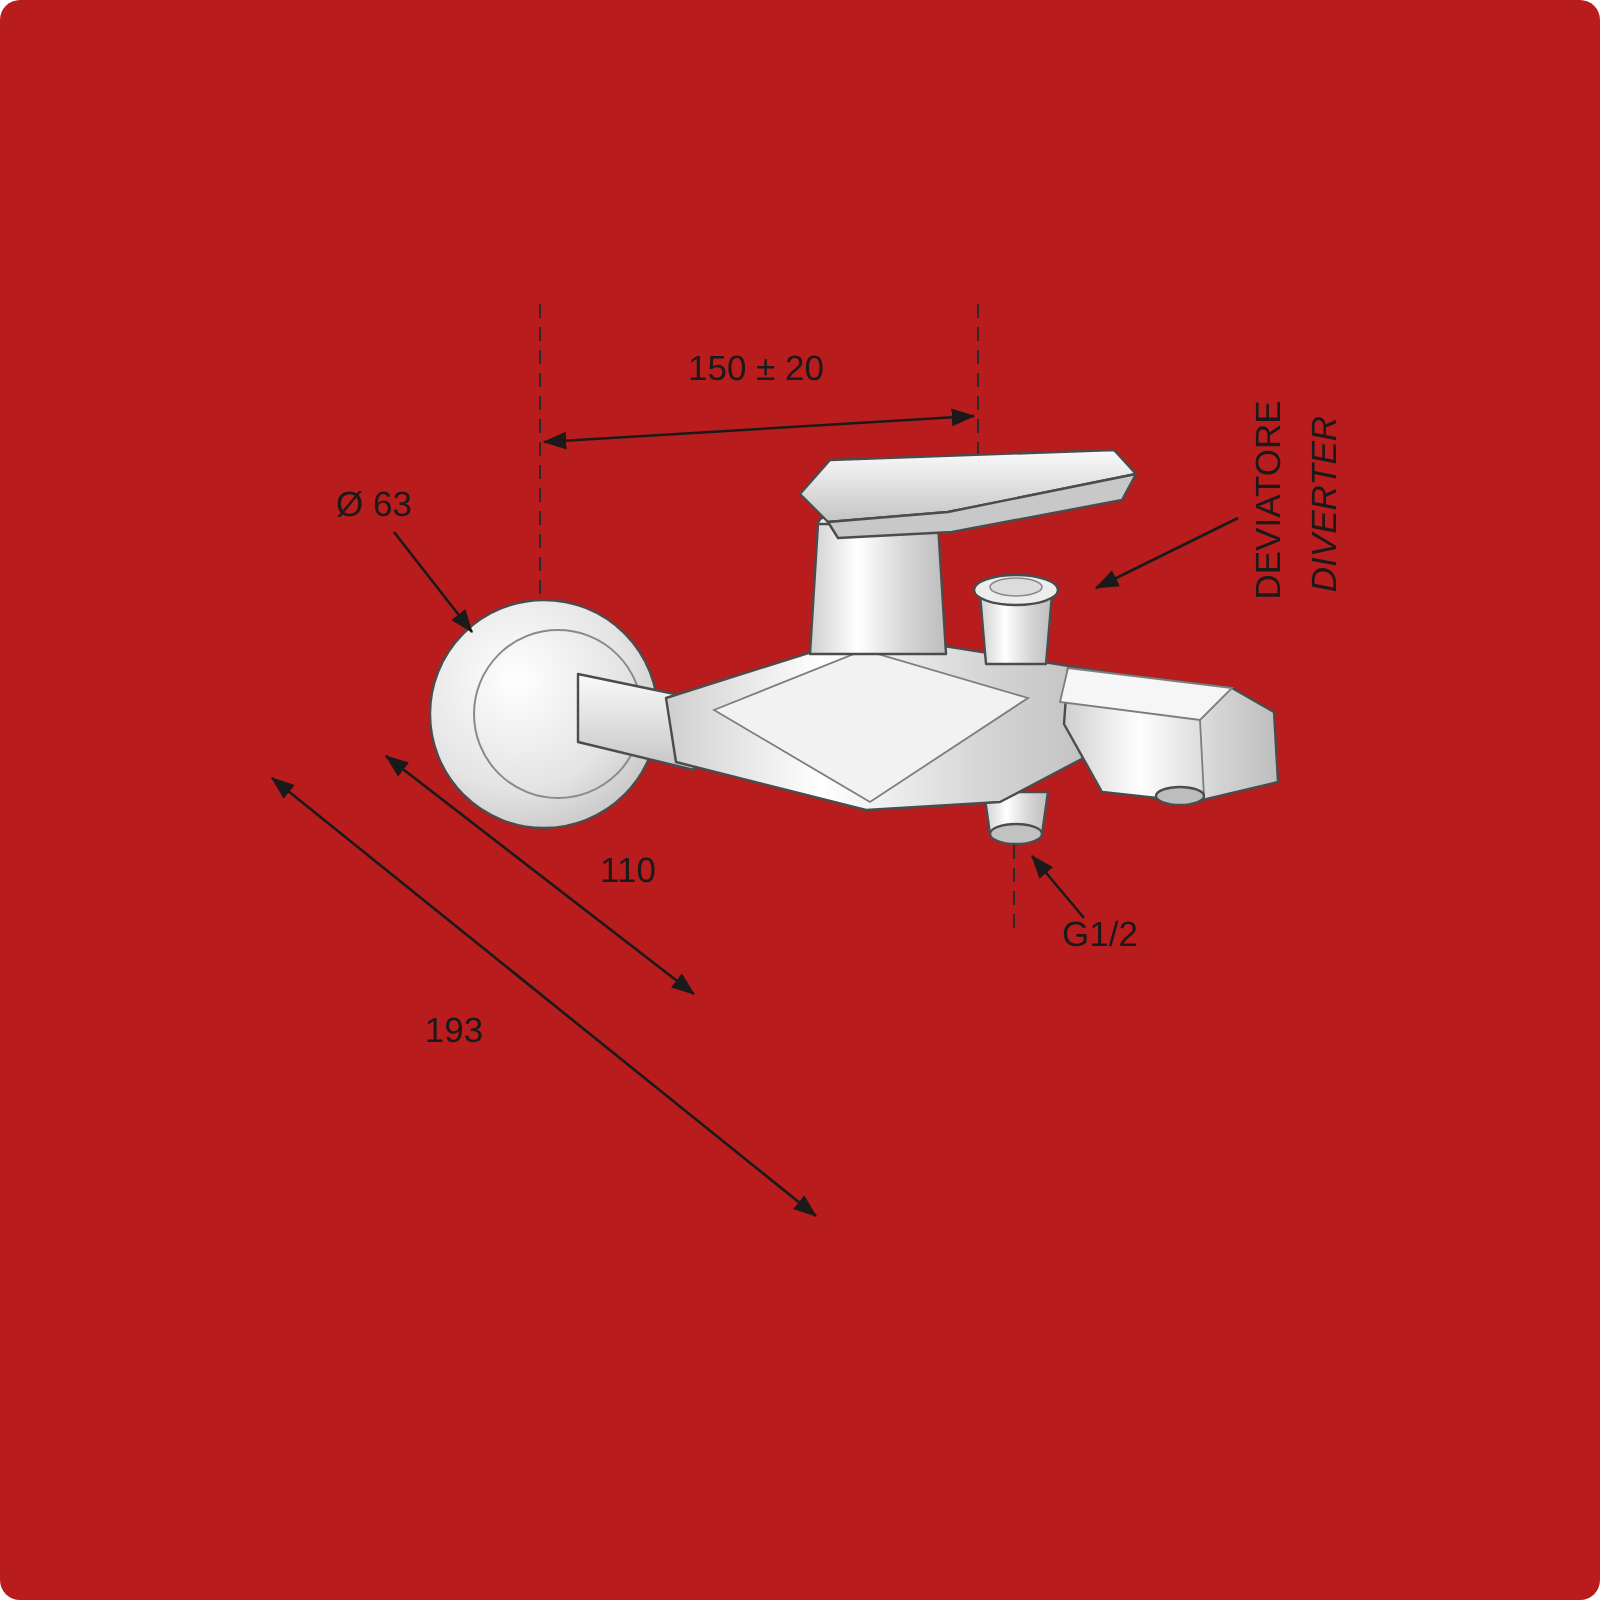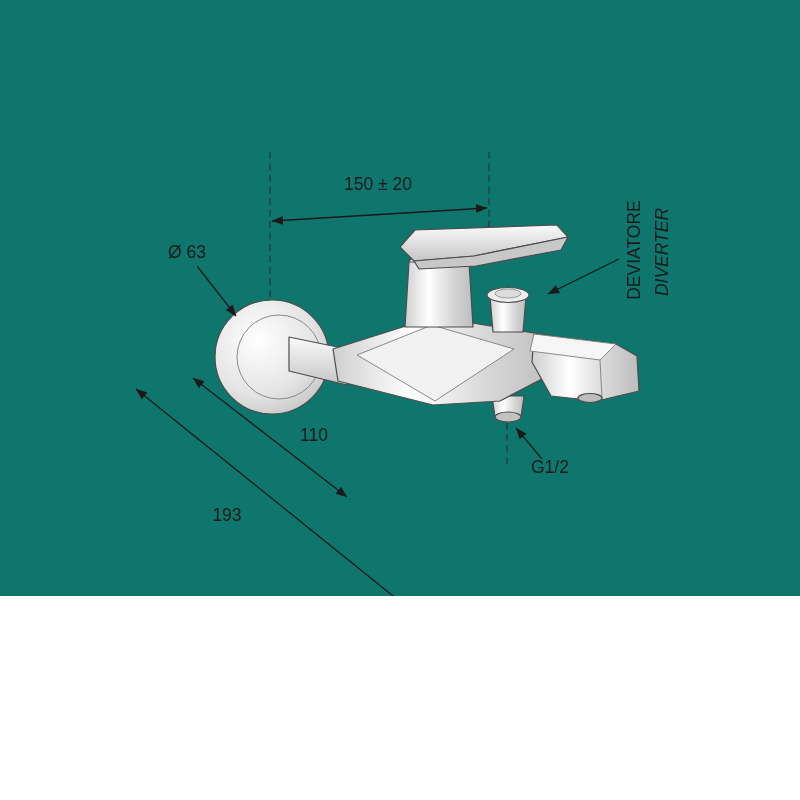--- a/index.html
+++ b/index.html
@@ -1,16 +1,16 @@
 <!DOCTYPE html>
 <html><head>
 <meta charset="utf-8">
 <style>
   html,body{margin:0;padding:0;background:#ffffff;}
-  .canvas{width:800px;height:596px;background:#0f766e;position:relative;overflow:hidden;}
+  .canvas{width:800px;height:800px;background:#b91c1c;position:relative;overflow:hidden;border-radius:10px;}
   svg{display:block;}
   svg text{font-family:"Liberation Sans",sans-serif;font-size:17.5px;fill:#1a1a1a;}
   svg text.it{font-style:italic;}
   .dim{stroke:#1a1a1a;stroke-width:1.3;fill:none;}
   .lead{stroke:#1a1a1a;stroke-width:1.3;fill:none;}
   .dash{stroke:#2b2b2b;stroke-width:1;stroke-dasharray:7 4.5;fill:none;}
   .pt{stroke:#4c4c4c;stroke-width:1.2;stroke-linejoin:round;}
   .thin{stroke:#7d7d7d;stroke-width:0.9;fill:none;}
 </style>
 </head>

